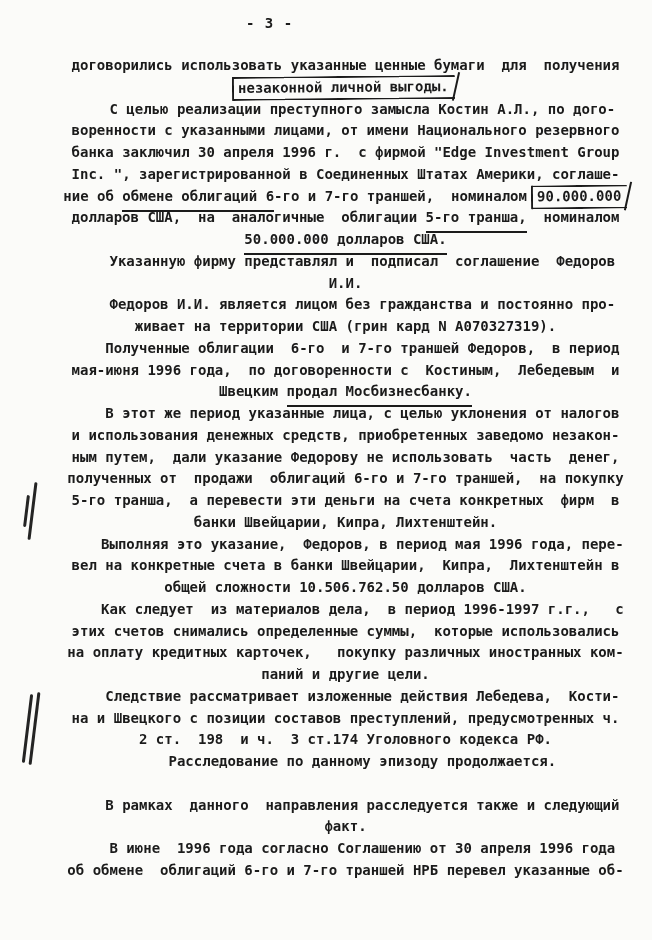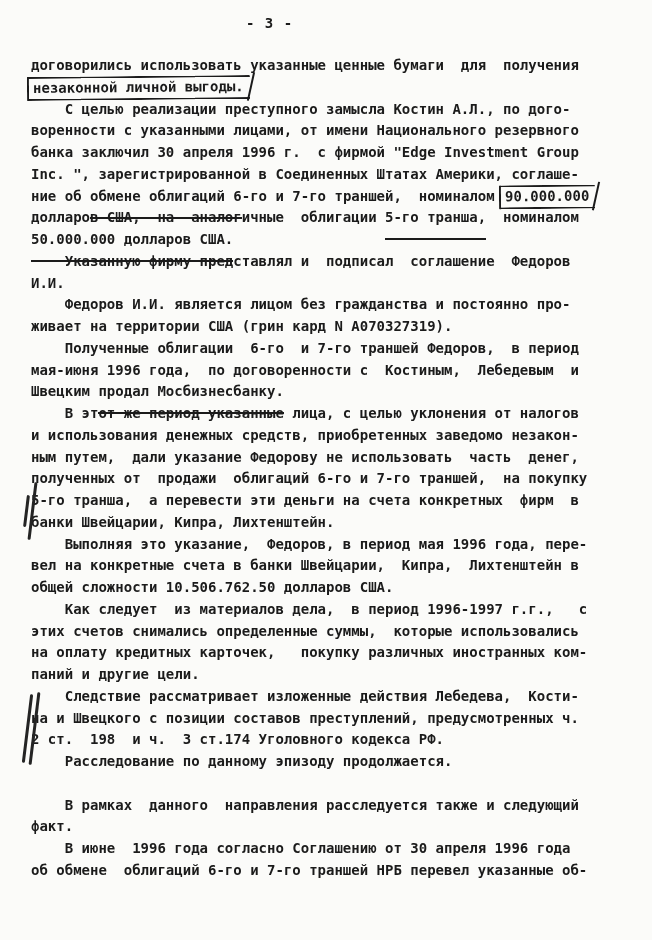--- a/index.html
+++ b/index.html
@@ -21,34 +21,35 @@
   .page-number {
     position: absolute;
     top: 15px;
     left: 246px;
     letter-spacing: 1px;
     white-space: pre;
   }
   .doc-body {
     position: absolute;
     top: 55px;
-    left: 31px;
+    left: 45px;
     right: 6px;
     white-space: pre;
+    text-align: center;
   }
   .line {
     height: 21.75px;
     line-height: 21.75px;
     white-space: pre;
   }
   
   .mk-underline {
     display: inline;
     border-bottom: 2.4px solid #1b1b1b;
-    padding-bottom: 13px;
+    padding-bottom: 6px;
   }
   
   .mk-boxed {
     display: inline-block;
     position: relative;
     line-height: 19px;
     padding: 0 6px 1px 4px;
     margin: -2px 0 -3px -4px;
     border: 2.2px solid #1b1b1b;
     border-right: none;

